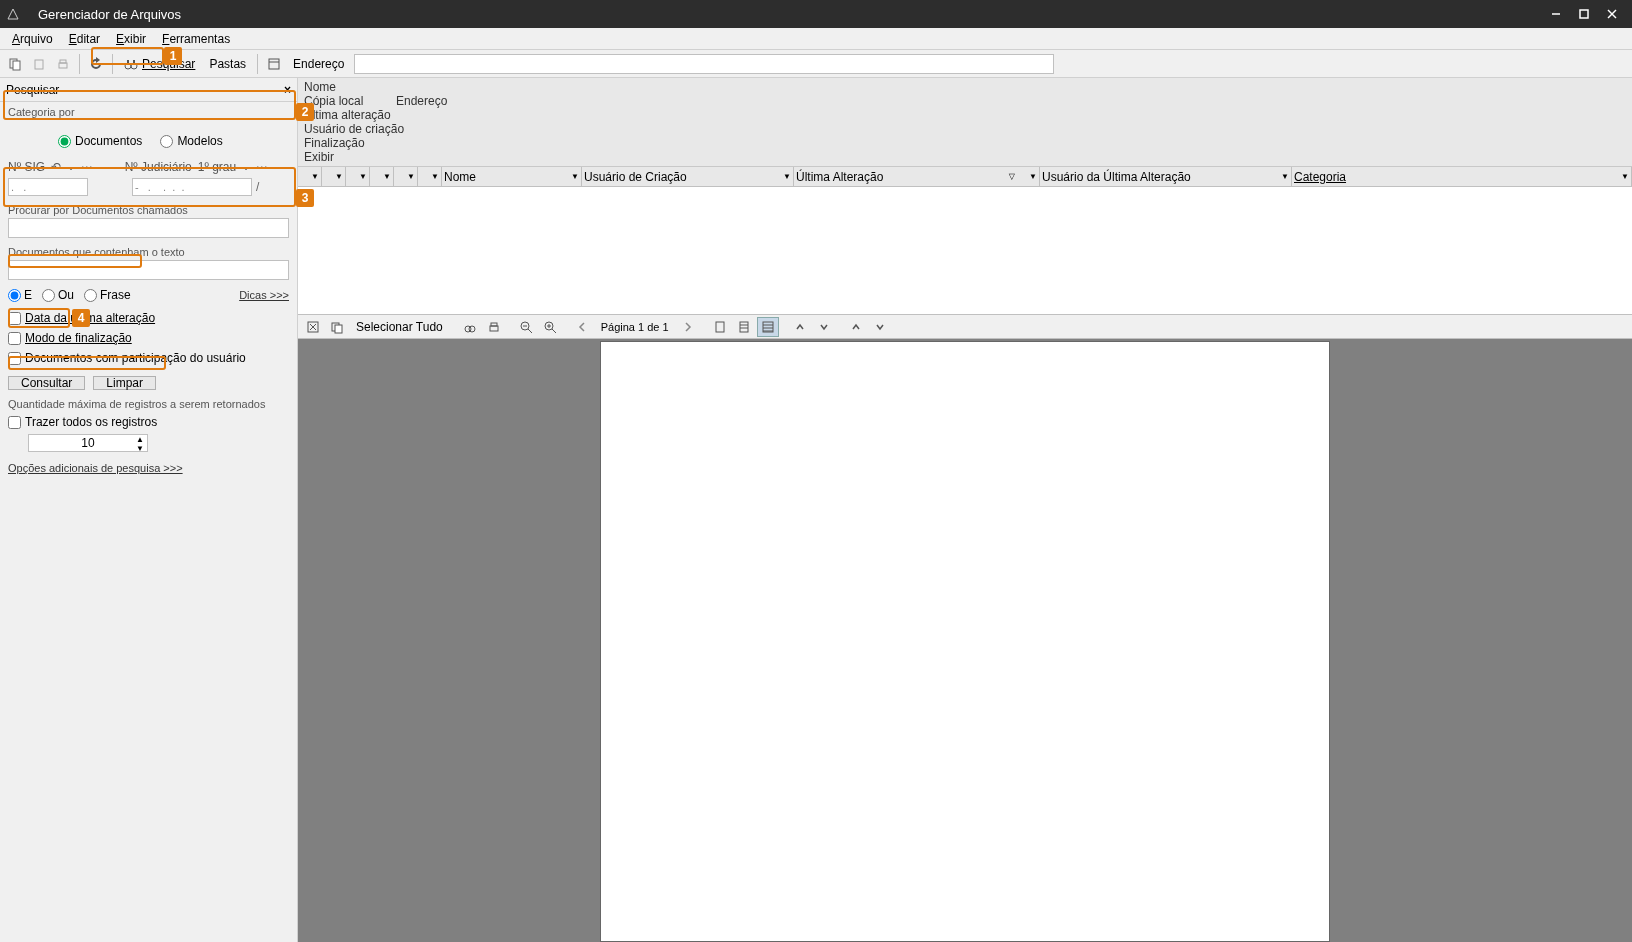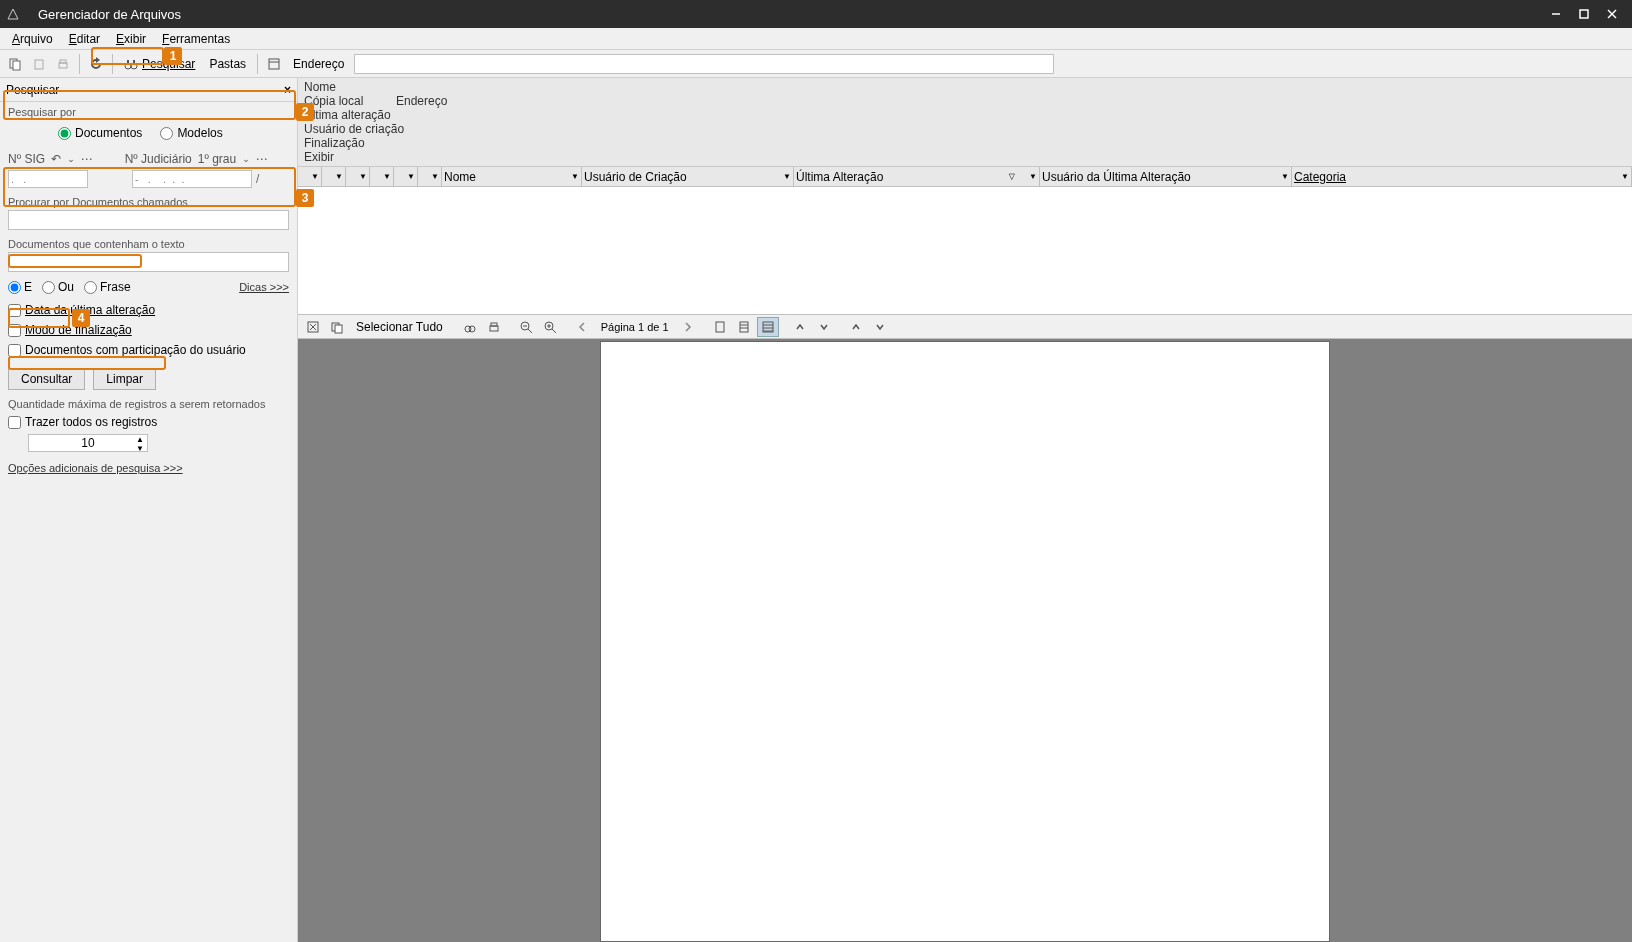--- a/index.html
+++ b/index.html
@@ -29,41 +29,41 @@
 
 
 .workspace { display: flex; height: calc(942px - 28px - 22px - 28px); }
 .searchpanel { width: 298px; background: #f0f0f0; border-right: 1px solid #d0d0d0; display: flex; flex-direction: column; position: relative; }
 .searchpanel .panelhdr { height: 24px; display: flex; align-items: center; justify-content: space-between; padding: 0 6px; border-bottom: 1px solid #d0d0d0; }
 .searchpanel .panelhdr .close { cursor: pointer; font-weight: bold; }
 .searchpanel .body { padding: 4px 8px; display: flex; flex-direction: column; gap: 4px; }
 
 .group { display: flex; flex-direction: column; gap: 2px; }
 .group-title { color: #555; font-size: 11px; }
-.radio-row { display: flex; gap: 18px; padding: 6px 0 4px 50px; }
+.radio-row { display: flex; gap: 18px; padding: 14px 0 4px 50px; }
 .radio-row label { display: flex; align-items: center; gap: 4px; cursor: pointer; }
 .radio-row input[type=radio] { accent-color: #0a5; }
 
 .sig-row { display: flex; gap: 6px; align-items: center; font-size: 11px; color: #555; margin-top: 4px; }
 .sig-row .lbl { white-space: nowrap; }
 .sig-row .mini-icon { cursor: pointer; }
 .sig-input-row { display: flex; gap: 4px; align-items: center; margin-bottom: 4px; }
 .sig-input { width: 80px; height: 18px; border: 1px solid #c0c0c0; background: #fff; font-size: 11px; padding: 0 2px; color: #888; }
 .sig-input2 { width: 120px; }
 
 .text-input-full { width: 100%; height: 20px; border: 1px solid #c0c0c0; background: #fff; padding: 0 4px; }
 
 .radio-row2 { display: flex; gap: 10px; padding: 4px 0; align-items: center; }
 .radio-row2 label { display: flex; align-items: center; gap: 3px; cursor: pointer; font-size: 11px; }
 .dicas-link { margin-left: auto; color: #333; text-decoration: underline; cursor: pointer; font-size: 11px; }
 
 .check-row { display: flex; align-items: center; gap: 4px; padding: 1px 0; }
 .check-row input[type=checkbox] { width: 13px; height: 13px; }
 .btn-row { display: flex; gap: 8px; margin-top: 6px; }
-.btn { height: 22px; padding: 0 12px; border: 1px solid #b0b0b0; background: #e8e8e8; cursor: pointer; display: flex; align-items: center; }
+.btn { height: 14px; padding: 0 12px; border: 1px solid #b0b0b0; background: #e8e8e8; cursor: pointer; display: flex; align-items: center; }
 
 .qtylabel { font-size: 11px; color: #555; margin-top: 4px; }
 .spin-row { display: flex; align-items: center; gap: 4px; }
 .spin { width: 120px; height: 18px; border: 1px solid #c0c0c0; background: #fff; display: flex; align-items: center; justify-content: center; position: relative; margin-left: 20px; }
 .spin .arrows { position: absolute; right: 0; width: 14px; height: 100%; display: flex; flex-direction: column; }
 .spin .arrows div { flex: 1; display: flex; align-items: center; justify-content: center; font-size: 8px; cursor: pointer; }
 
 .opcoes-link { color: #333; text-decoration: underline; cursor: pointer; font-size: 11px; margin-top: 6px; }
 
 
@@ -189,21 +189,21 @@
 
 <div class="workspace">
 
   <div class="searchpanel">
     <div class="panelhdr">
       <span>Pesquisar</span>
       <span class="close">×</span>
     </div>
     <div class="body">
       <div class="group">
-        <div class="group-title">Pesquisar por</div>
+        <div class="group-title">Categoria por</div>
         <div class="radio-row">
           <label>
               <input type="radio" name="pp" checked="" style="">
               <span>Documentos</span>
             </label>
           <label>
               <input type="radio" name="pp" style="">
               <span>Modelos</span>
             </label>
         </div>

